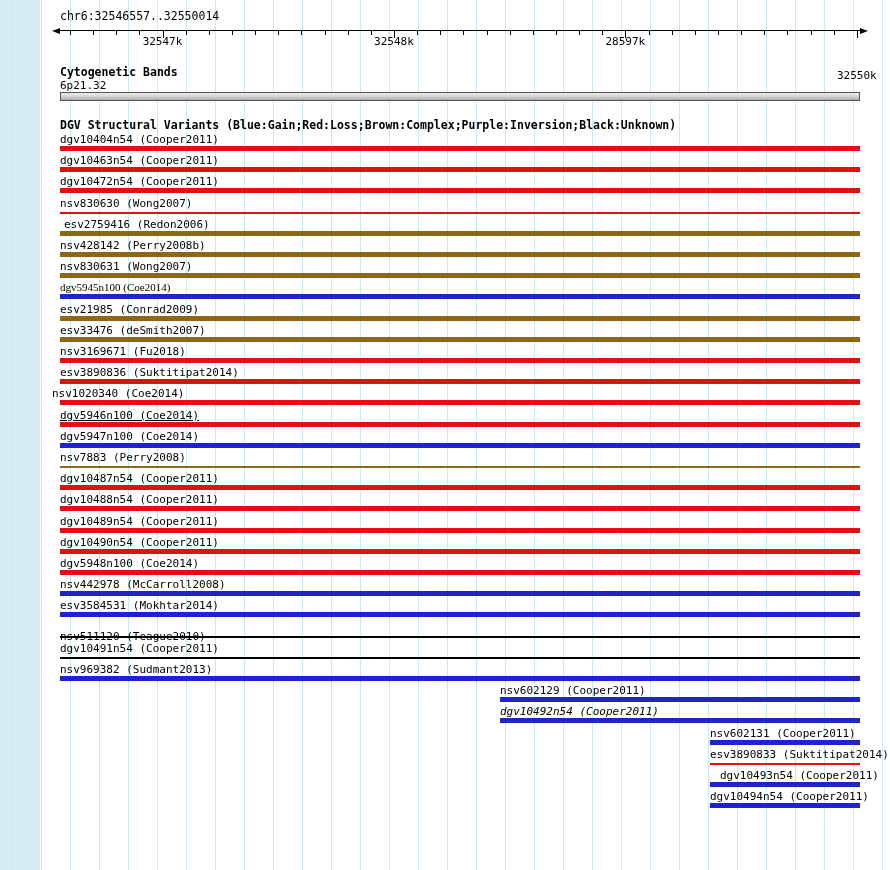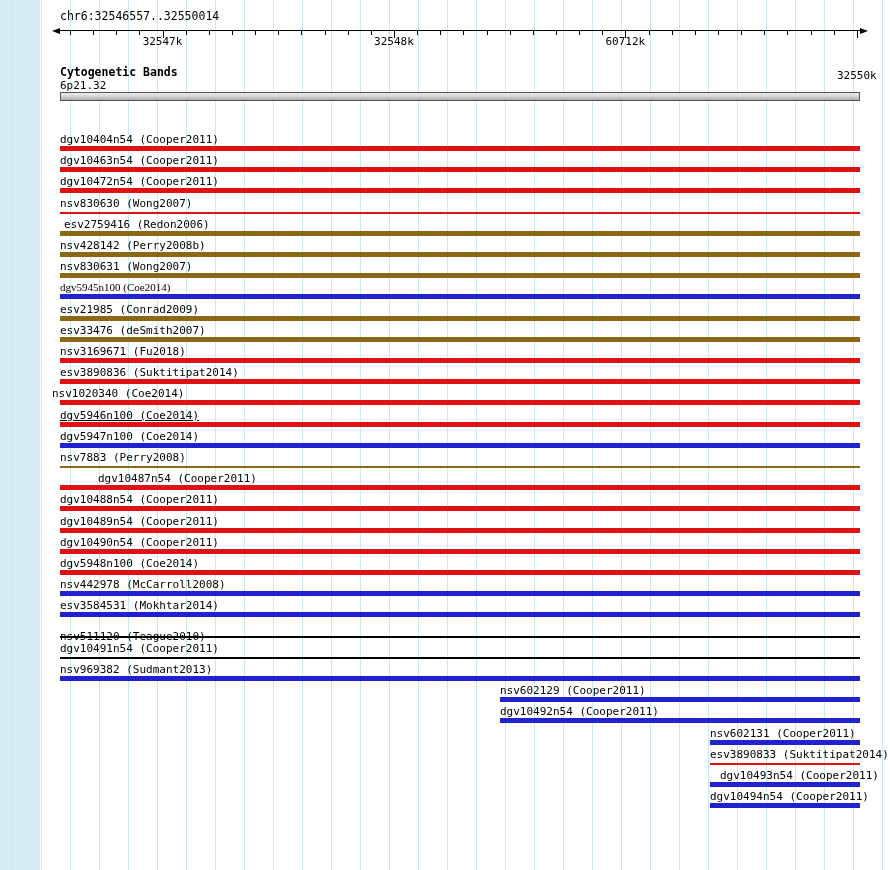--- a/index.html
+++ b/index.html
@@ -105,29 +105,30 @@
         <div class="tick" style="left: 694.8px; height: 4px;"></div>
         <div class="tick" style="left: 717.9px; height: 4px;"></div>
         <div class="tick" style="left: 741.1px; height: 4px;"></div>
         <div class="tick" style="left: 764.2px; height: 4px;"></div>
         <div class="tick" style="left: 787.3px; height: 4px;"></div>
         <div class="tick" style="left: 810.5px; height: 4px;"></div>
         <div class="tick" style="left: 833.6px; height: 4px;"></div>
         <div class="tick" style="left: 856.8px; height: 7px;"></div>
         <div class="tick-label" style="left: 162.5px;">32547k</div>
         <div class="tick-label" style="left: 393.9px;">32548k</div>
-        <div class="tick-label" style="left: 625.3px;">60712k</div>
+        <div class="tick-label" style="left: 625.3px;">28597k</div>
         <div class="tick-label" style="left: 856.8px; margin-top: 34px;">32550k</div>
       </div>
   </div>
 
   <div class="track-title cyto-title">Cytogenetic Bands</div>
   <div class="cyto-label">6p21.32</div>
   <div class="cyto-bar"></div>
 
+  <div class="track-title dgv-title">DGV Structural Variants (Blue:Gain;Red:Loss;Brown:Complex;Purple:Inversion;Black:Unknown)</div>
   <div id="variants">
       <div class="v-label" style="left: 60px; top: 134px;">dgv10404n54 (Cooper2011)</div>
       <div class="v-bar" style="left: 60px; top: 146px; width: 800px; height: 5px; background: rgb(222, 18, 18);"></div>
       <div class="v-label" style="left: 60px; top: 155.2px;">dgv10463n54 (Cooper2011)</div>
       <div class="v-bar" style="left: 60px; top: 167.2px; width: 800px; height: 5px; background: rgb(222, 18, 18);"></div>
       <div class="v-label" style="left: 60px; top: 176.4px;">dgv10472n54 (Cooper2011)</div>
       <div class="v-bar" style="left: 60px; top: 188.4px; width: 800px; height: 5px; background: rgb(222, 18, 18);"></div>
       <div class="v-label" style="left: 60px; top: 197.6px;">nsv830630 (Wong2007)</div>
       <div class="v-bar" style="left: 60px; top: 211.6px; width: 800px; height: 2px; background: rgb(222, 18, 18);"></div>
       <div class="v-label" style="left: 64px; top: 218.8px;">esv2759416 (Redon2006)</div>
@@ -147,21 +148,21 @@
       <div class="v-label" style="left: 60px; top: 367.2px;">esv3890836 (Suktitipat2014)</div>
       <div class="v-bar" style="left: 60px; top: 379.2px; width: 800px; height: 5px; background: rgb(222, 18, 18);"></div>
       <div class="v-label" style="left: 52px; top: 388.4px;">nsv1020340 (Coe2014)</div>
       <div class="v-bar" style="left: 60px; top: 400.4px; width: 800px; height: 5px; background: rgb(222, 18, 18);"></div>
       <div class="v-label" style="left: 60px; top: 409.6px; text-decoration: underline;">dgv5946n100 (Coe2014)</div>
       <div class="v-bar" style="left: 60px; top: 421.6px; width: 800px; height: 5px; background: rgb(222, 18, 18);"></div>
       <div class="v-label" style="left: 60px; top: 430.8px;">dgv5947n100 (Coe2014)</div>
       <div class="v-bar" style="left: 60px; top: 442.8px; width: 800px; height: 5px; background: rgb(33, 33, 205);"></div>
       <div class="v-label" style="left: 60px; top: 452px;">nsv7883 (Perry2008)</div>
       <div class="v-bar" style="left: 60px; top: 466px; width: 800px; height: 2px; background: rgb(139, 105, 20);"></div>
-      <div class="v-label" style="left: 60px; top: 473.2px; margin-left: 38px;">dgv10487n54 (Cooper2011)</div>
+      <div class="v-label" style="left: 60px; top: 473.2px;">dgv10487n54 (Cooper2011)</div>
       <div class="v-bar" style="left: 60px; top: 485.2px; width: 800px; height: 5px; background: rgb(222, 18, 18);"></div>
       <div class="v-label" style="left: 60px; top: 494.4px;">dgv10488n54 (Cooper2011)</div>
       <div class="v-bar" style="left: 60px; top: 506.4px; width: 800px; height: 5px; background: rgb(222, 18, 18);"></div>
       <div class="v-label" style="left: 60px; top: 515.6px;">dgv10489n54 (Cooper2011)</div>
       <div class="v-bar" style="left: 60px; top: 527.6px; width: 800px; height: 5px; background: rgb(222, 18, 18);"></div>
       <div class="v-label" style="left: 60px; top: 536.8px;">dgv10490n54 (Cooper2011)</div>
       <div class="v-bar" style="left: 60px; top: 548.8px; width: 800px; height: 5px; background: rgb(222, 18, 18);"></div>
       <div class="v-label" style="left: 60px; top: 558px;">dgv5948n100 (Coe2014)</div>
       <div class="v-bar" style="left: 60px; top: 570px; width: 800px; height: 5px; background: rgb(222, 18, 18);"></div>
       <div class="v-label" style="left: 60px; top: 579.2px;">nsv442978 (McCarroll2008)</div>
@@ -169,21 +170,21 @@
       <div class="v-label" style="left: 60px; top: 600.4px;">esv3584531 (Mokhtar2014)</div>
       <div class="v-bar" style="left: 60px; top: 612.4px; width: 800px; height: 5px; background: rgb(33, 33, 205);"></div>
       <div class="v-label" style="left: 60px; top: 621.6px; margin-top: 9px;">nsv511120 (Teague2010)</div>
       <div class="v-bar" style="left: 60px; top: 635.6px; width: 800px; height: 2px; background: rgb(0, 0, 0);"></div>
       <div class="v-label" style="left: 60px; top: 642.8px;">dgv10491n54 (Cooper2011)</div>
       <div class="v-bar" style="left: 60px; top: 656.8px; width: 800px; height: 2px; background: rgb(0, 0, 0);"></div>
       <div class="v-label" style="left: 60px; top: 664px;">nsv969382 (Sudmant2013)</div>
       <div class="v-bar" style="left: 60px; top: 676px; width: 800px; height: 5px; background: rgb(33, 33, 205);"></div>
       <div class="v-label" style="left: 500px; top: 685.2px;">nsv602129 (Cooper2011)</div>
       <div class="v-bar" style="left: 500px; top: 697.2px; width: 360px; height: 5px; background: rgb(33, 33, 205);"></div>
-      <div class="v-label" style="left: 500px; top: 706.4px;">dgv10492n54 (Cooper2011)</div>
+      <div class="v-label" style="left: 500px; top: 706.4px; font-style: italic;">dgv10492n54 (Cooper2011)</div>
       <div class="v-bar" style="left: 500px; top: 718.4px; width: 360px; height: 5px; background: rgb(33, 33, 205);"></div>
       <div class="v-label" style="left: 710px; top: 727.6px;">nsv602131 (Cooper2011)</div>
       <div class="v-bar" style="left: 710px; top: 739.6px; width: 150px; height: 5px; background: rgb(33, 33, 205);"></div>
       <div class="v-label" style="left: 710px; top: 748.8px;">esv3890833 (Suktitipat2014)</div>
       <div class="v-bar" style="left: 710px; top: 762.8px; width: 150px; height: 2px; background: rgb(222, 18, 18);"></div>
       <div class="v-label" style="left: 720px; top: 770px;">dgv10493n54 (Cooper2011)</div>
       <div class="v-bar" style="left: 710px; top: 782px; width: 150px; height: 5px; background: rgb(33, 33, 205);"></div>
       <div class="v-label" style="left: 710px; top: 791.2px;">dgv10494n54 (Cooper2011)</div>
       <div class="v-bar" style="left: 710px; top: 803.2px; width: 150px; height: 5px; background: rgb(33, 33, 205);"></div>
     </div>

